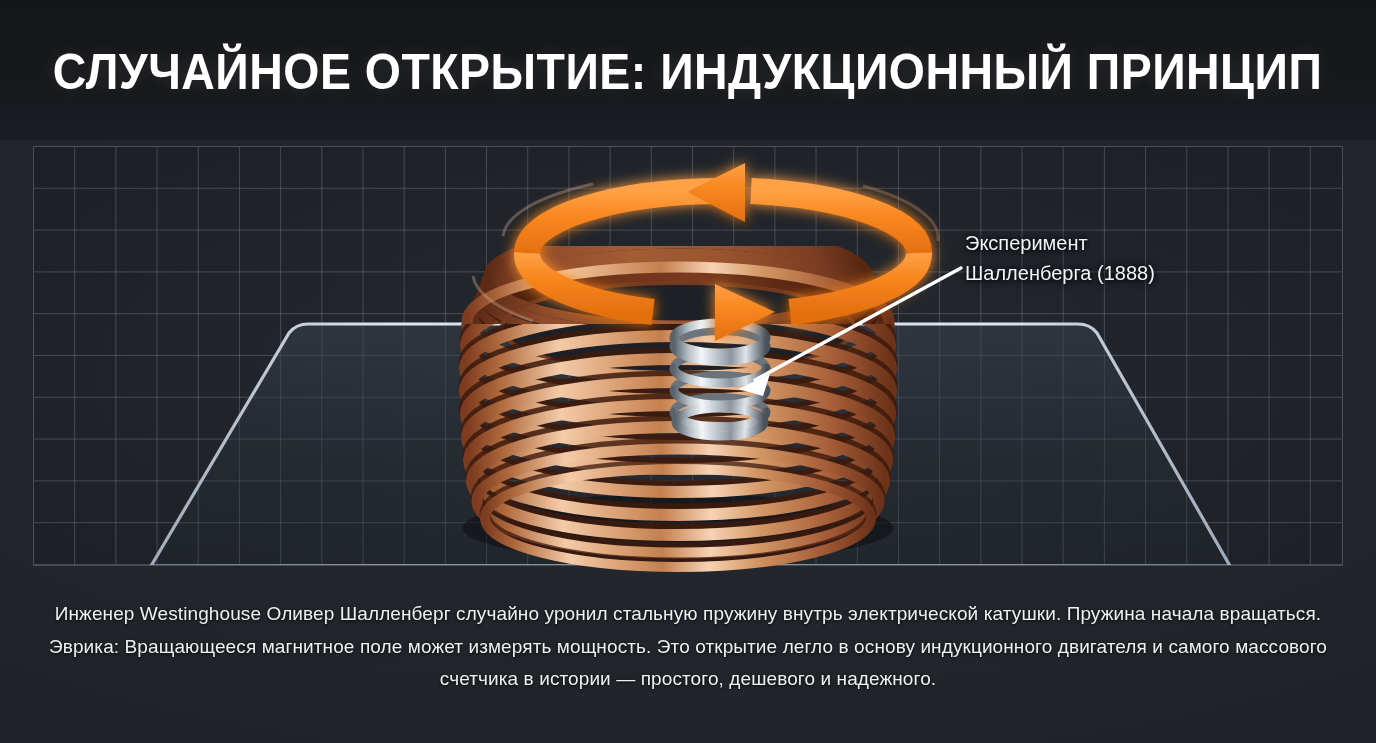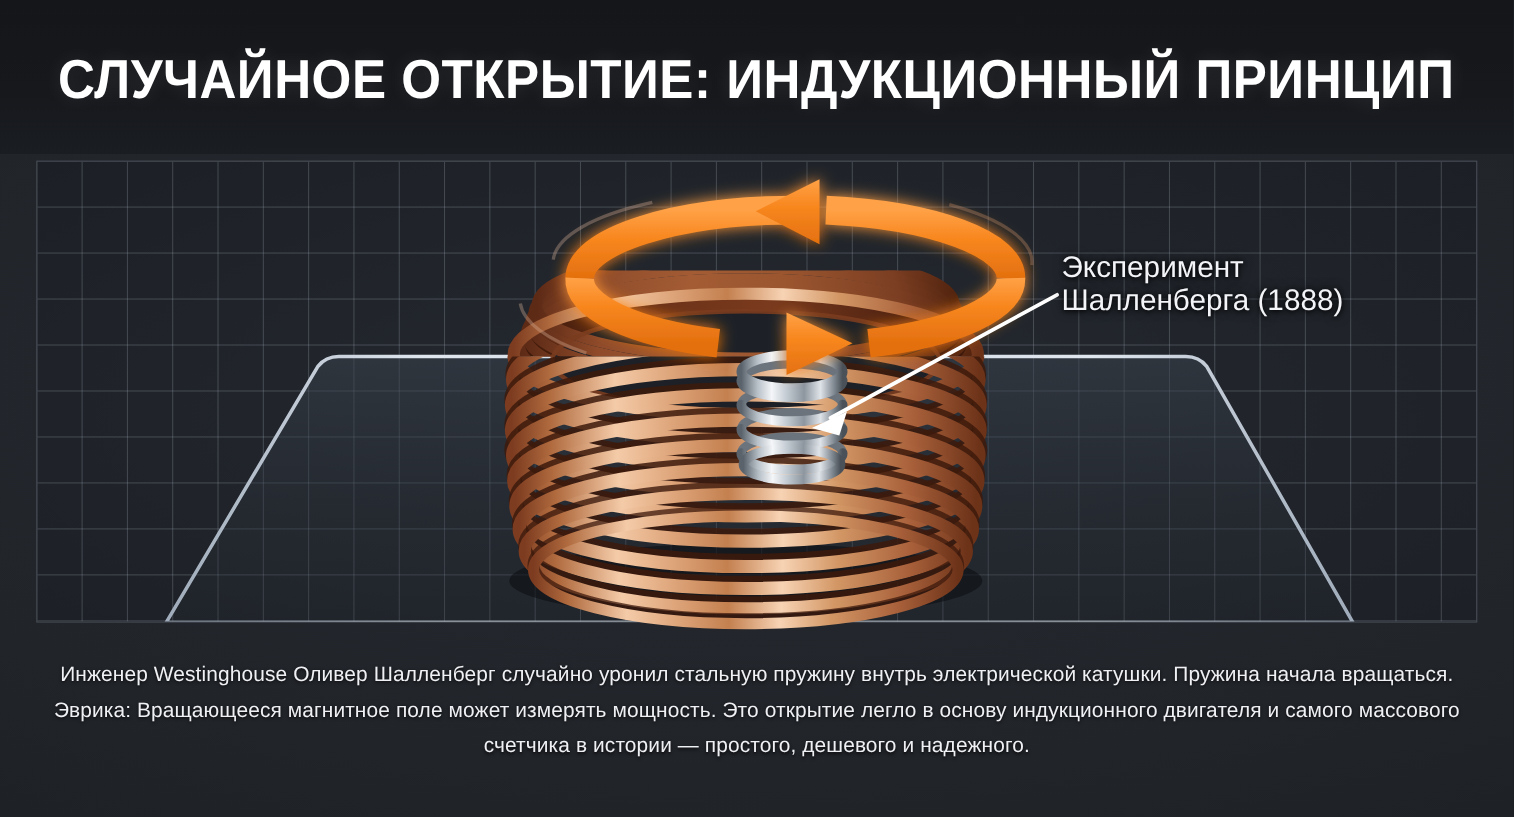--- a/index.html
+++ b/index.html
@@ -99,21 +99,21 @@
     overflow: visible;
   }
 
   
   #callout {
     position: absolute;
     left: 965px;
     top: 228px;
     width: 290px;
     color: #f2f4f7;
-    font-size: 27px;
+    font-size: 20px;
     line-height: 30px;
     font-family: "Liberation Sans", "DejaVu Sans", sans-serif;
     text-shadow: 0 1px 4px rgba(0,0,0,0.95), 0 0 10px rgba(0,0,0,0.8);
     white-space: pre-line;
   }
 
   
   #caption {
     position: absolute;
     left: 50%;

